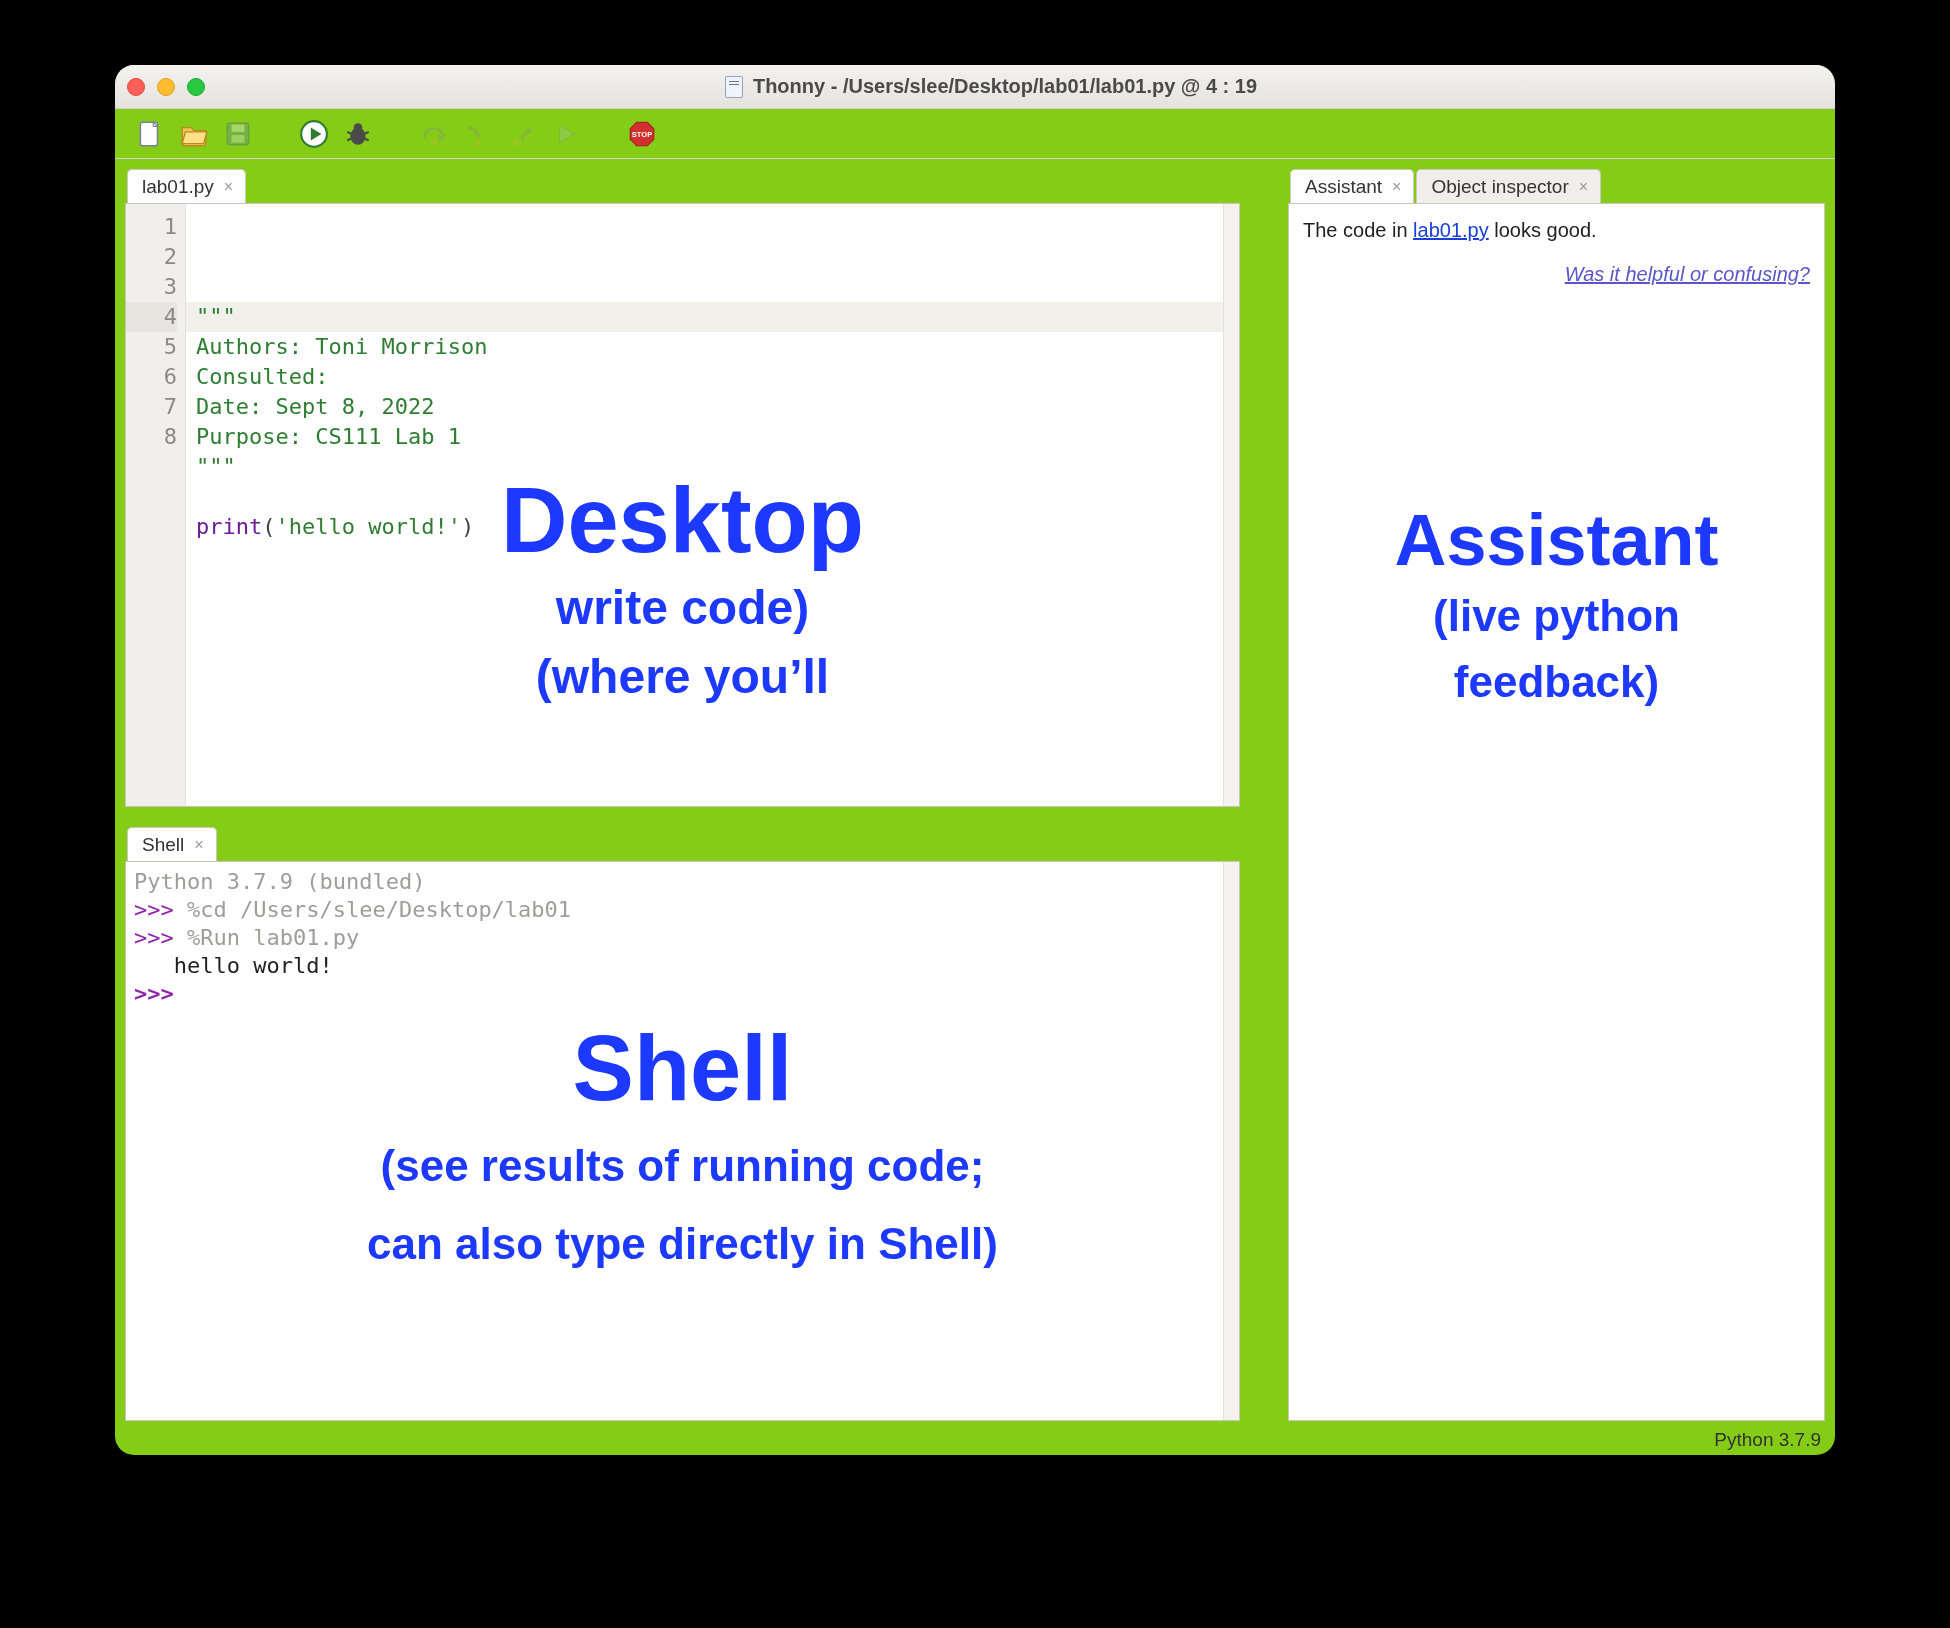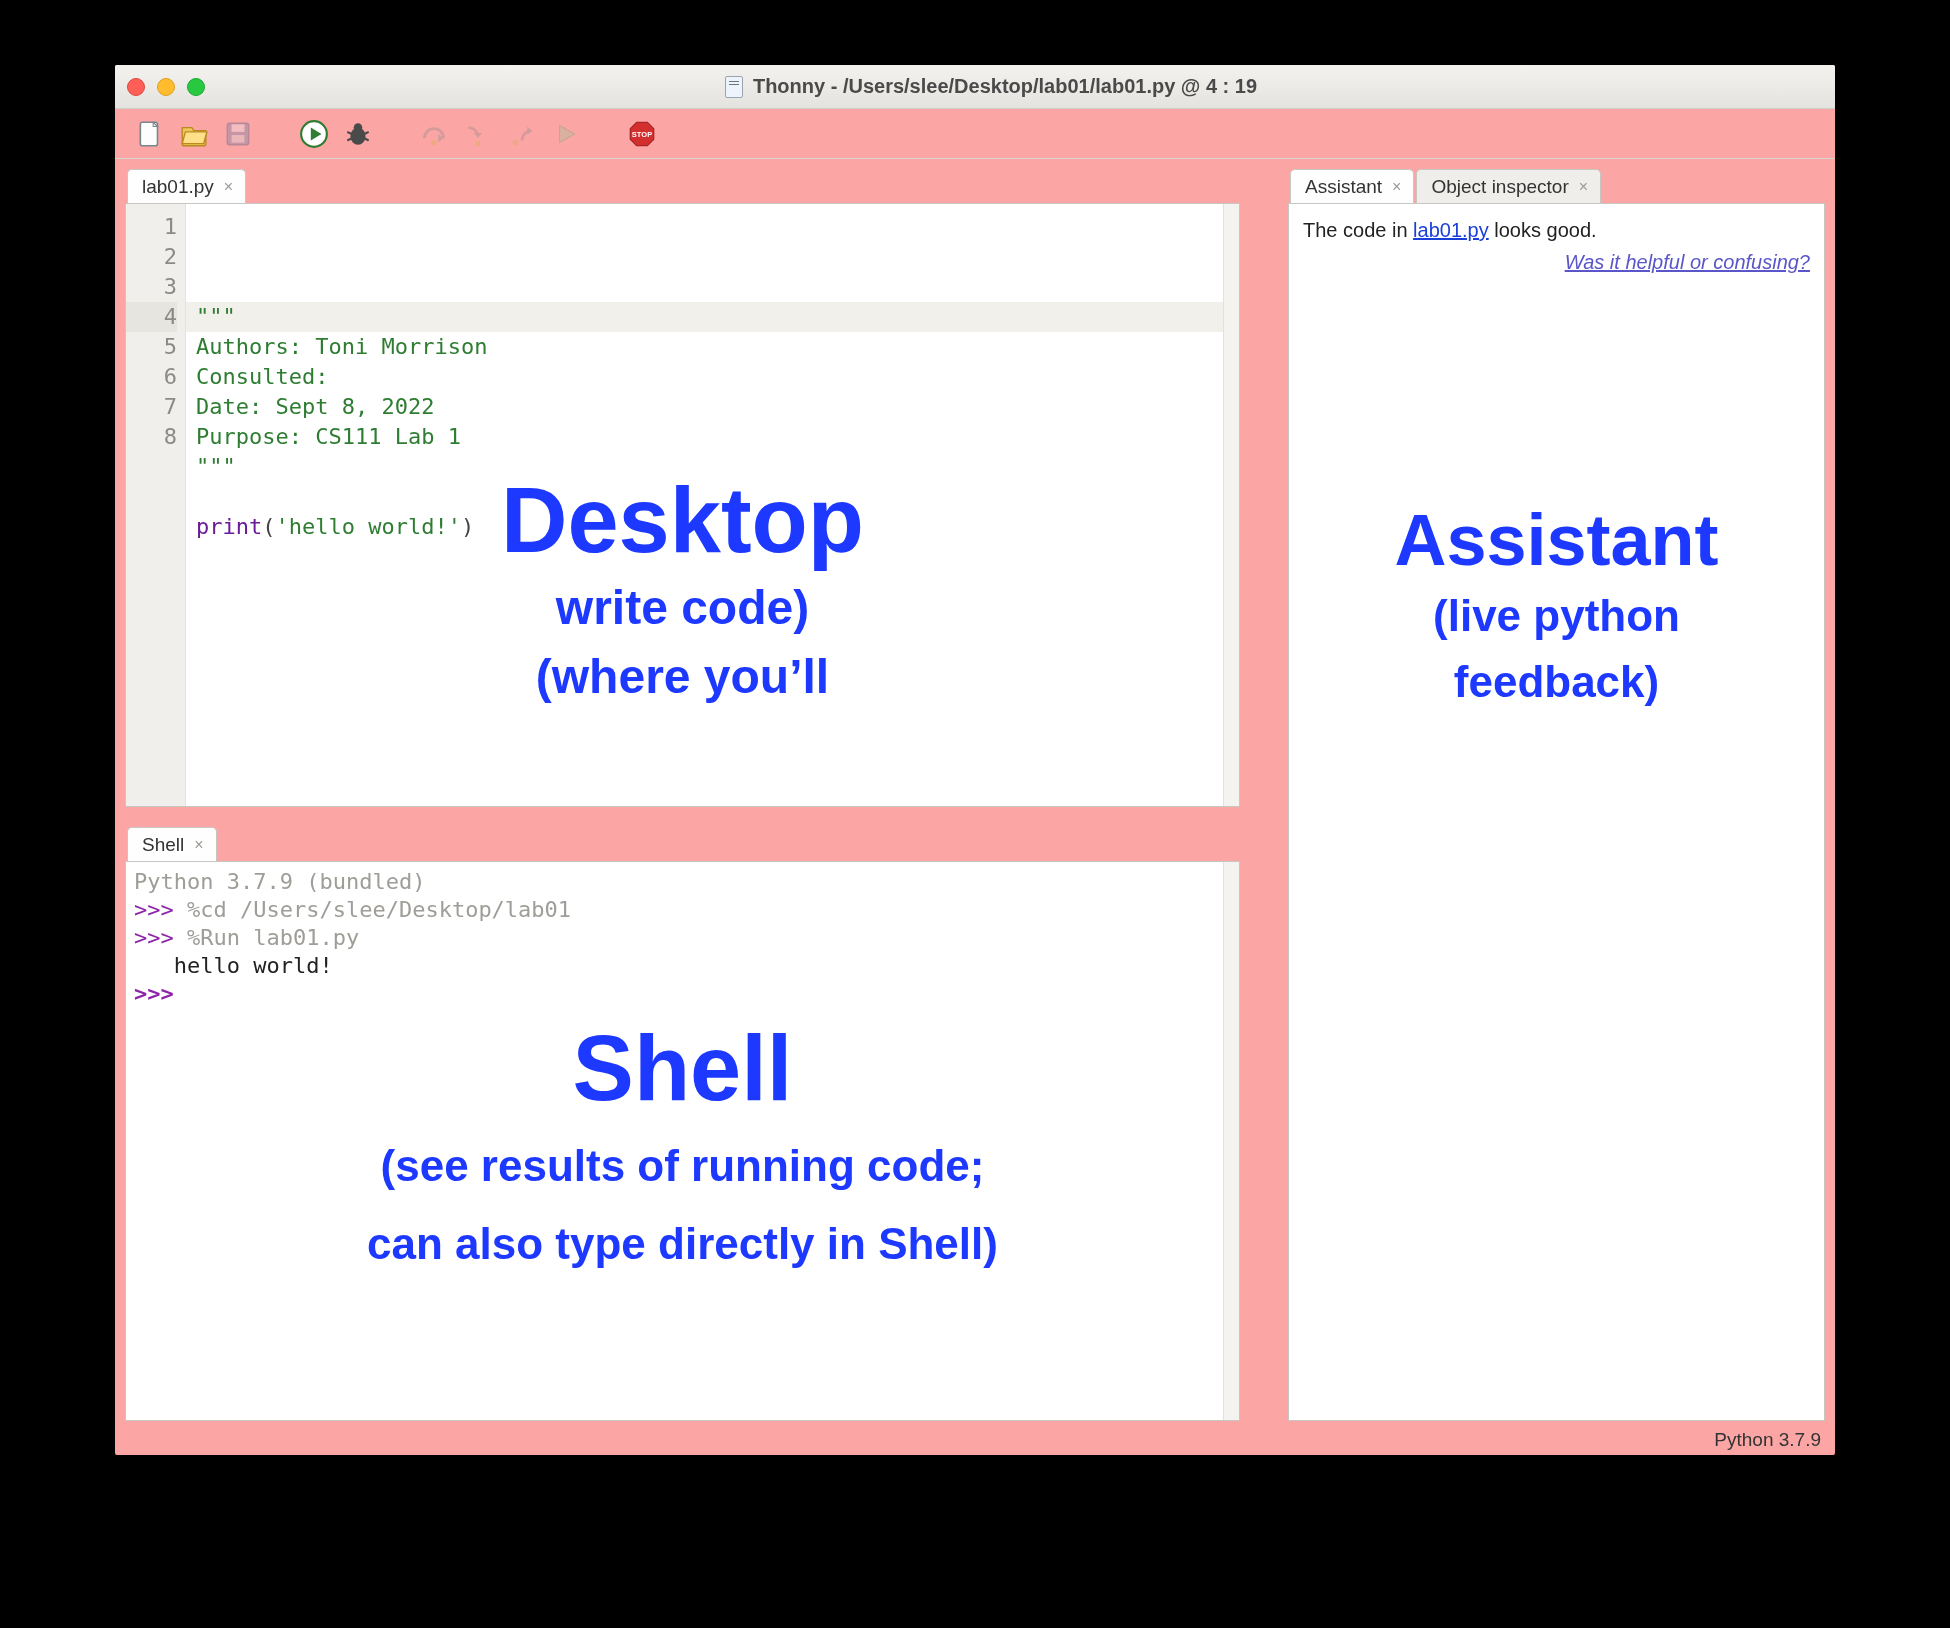--- a/index.html
+++ b/index.html
@@ -15,22 +15,22 @@
     position: relative;
     width: 1950px;
     height: 1628px;
   }
   .window {
     position: absolute;
     left: 115px;
     top: 65px;
     width: 1720px;
     height: 1390px;
-    background: #fca5a5;
-    border-radius: 2px;
+    background: #84cc16;
+    border-radius: 19px;
     box-shadow: 0 25px 60px rgba(0,0,0,0.6);
     display: flex;
     flex-direction: column;
     overflow: hidden;
   }
   
   .titlebar {
     height: 44px;
     background: linear-gradient(#f3f2ef, #e4e3df);
     border-bottom: 1px solid #d0cfc9;
@@ -215,21 +215,21 @@
     line-height: 28px;
     color: #222;
     position: relative;
     height: 100%;
   }
   .assistant-body a.filelink { color: #1a3fd8; text-decoration: underline; }
   .assistant-body .italic { font-style: italic; }
   .assistant-body a.dbglink { color: #3b6fd6; font-style: italic; }
   .assistant-body .feedback {
     text-align: right;
-    margin-top: 4px;
+    margin-top: 16px;
   }
   .assistant-body .feedback a { color: #5a56c9; font-style: italic; text-decoration: underline; }
 
   
   .statusbar {
     height: 30px;
     font-size: 19px;
     color: #333;
     display: flex;
     justify-content: flex-end;

